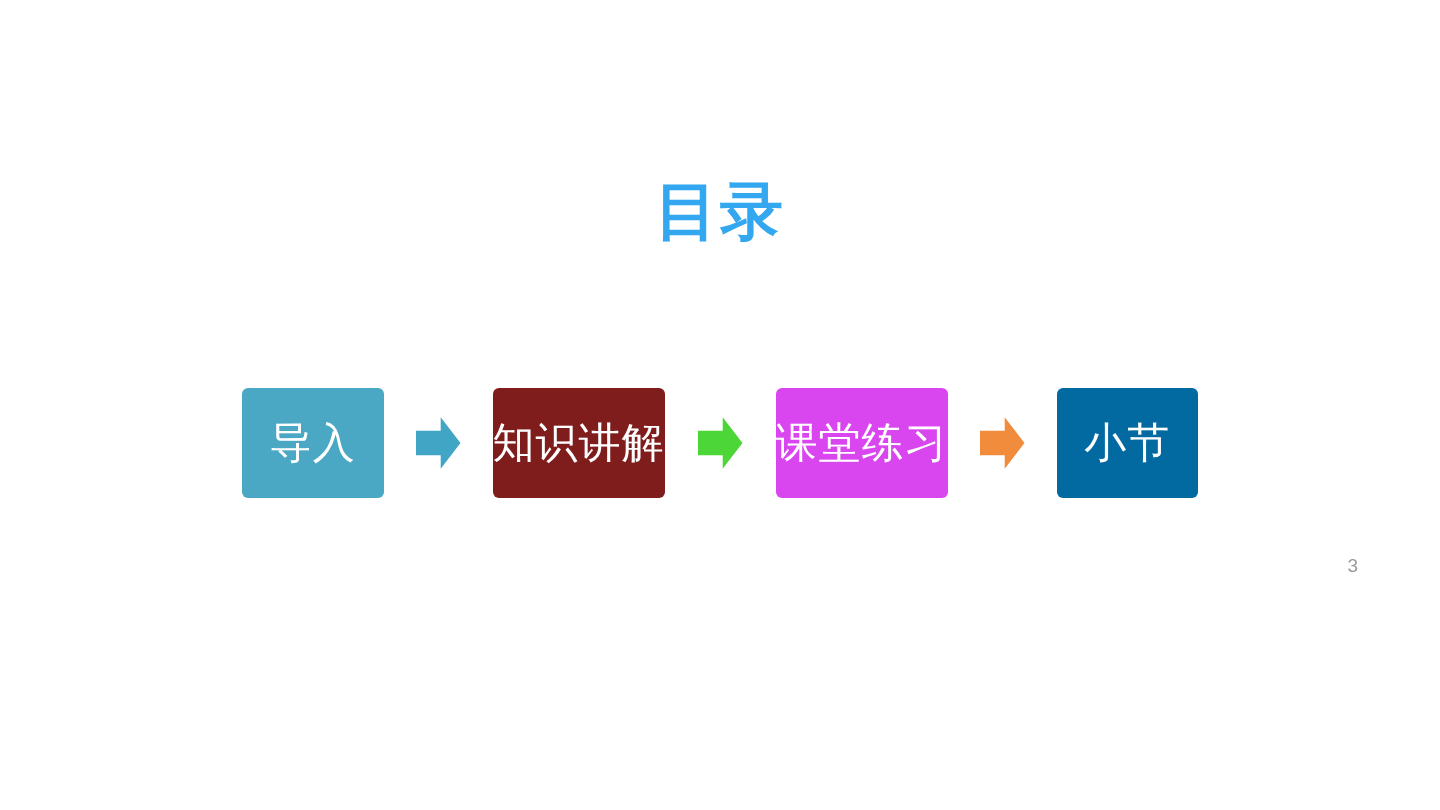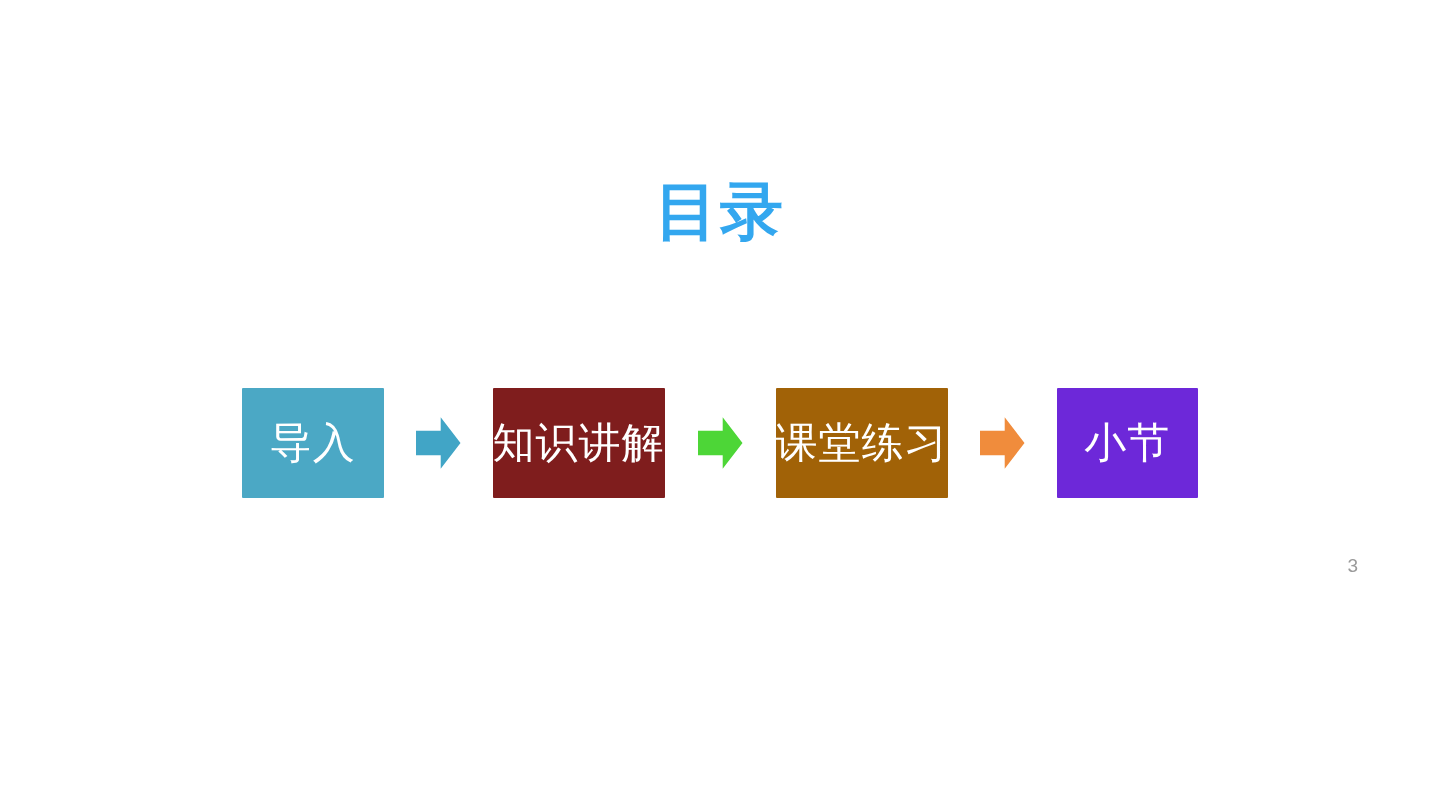--- a/index.html
+++ b/index.html
@@ -47,21 +47,21 @@
     width: 956px;
     height: 112px;
     display: flex;
     flex-direction: row;
     align-items: center;
     justify-content: flex-start;
   }
 
   .flow-step {
     height: 110px;
-    border-radius: 1px;
+    border-radius: 6px;
     display: flex;
     align-items: center;
     justify-content: center;
     color: #ffffff;
     font-size: 42px;
     font-weight: 400;
     letter-spacing: 1px;
     line-height: 110px;
     white-space: nowrap;
     font-family: Liberation Sans, sans-serif;
@@ -112,29 +112,29 @@
     <div class="gap-a"></div>
 
     <div class="flow-step step-w4" style="background: #7f1d1d; color: rgb(255, 255, 255); width: 181px;">
       <span>知识讲解</span>
     </div>
 
     <div class="gap-b"></div>
     <div class="flow-arrow" style="background: rgb(77, 214, 55);"></div>
     <div class="gap-b"></div>
 
-    <div class="flow-step step-w4" style="background: #a16207; color: rgb(255, 255, 255); width: 181px;">
+    <div class="flow-step step-w4" style="background: #d946ef; color: rgb(255, 255, 255); width: 181px;">
       <span>课堂练习</span>
     </div>
 
     <div class="gap-a"></div>
     <div class="flow-arrow" style="background: rgb(240, 140, 60);"></div>
     <div class="gap-a"></div>
 
-    <div class="flow-step step-w2" style="background: #6d28d9; color: rgb(255, 255, 255); width: 181px;">
+    <div class="flow-step step-w2" style="background: #0369a1; color: rgb(255, 255, 255); width: 181px;">
       <span>小节</span>
     </div>
 
   </div>
 
   <div class="page-number" style="color: rgb(154, 154, 154);">3</div>
 
 </div>
 
 </body></html>

